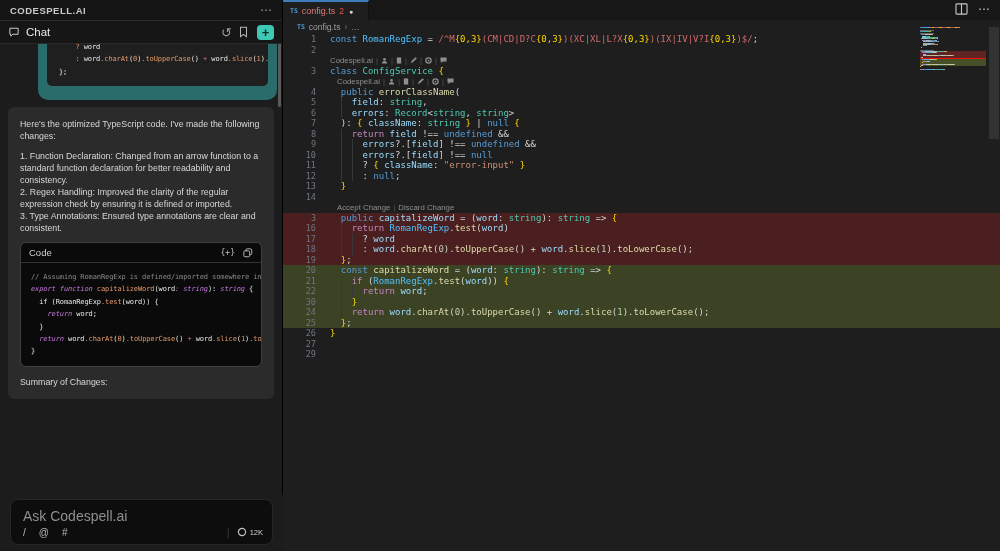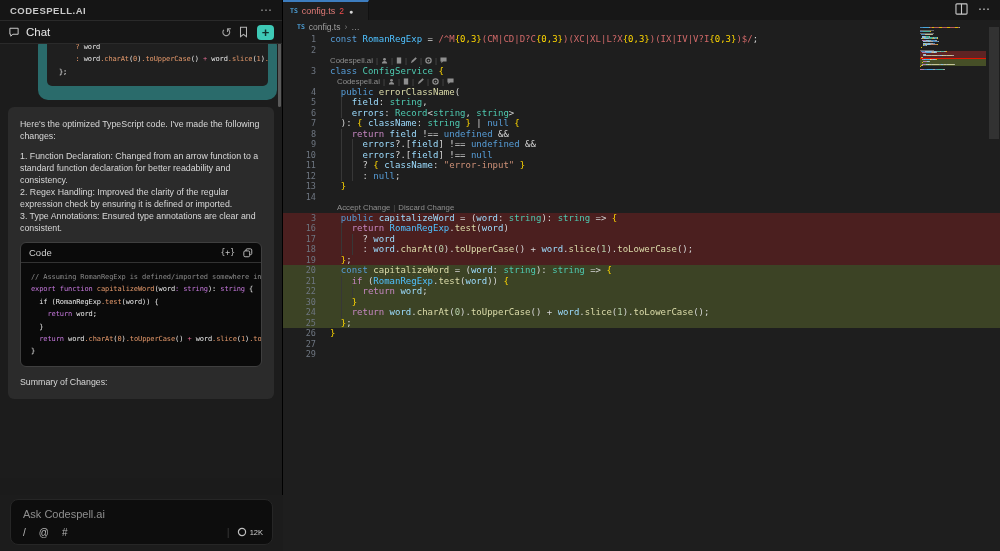--- a/index.html
+++ b/index.html
@@ -42,28 +42,28 @@
   .cc-ins{font-family:"DejaVu Sans Mono",monospace;font-size:8px;color:#c4c4c4;margin-right:8px;}
   .cc-body{padding:8px 0 8px 10px;overflow:hidden;}
   .summary{margin-top:10px;font-size:8.8px;color:#d8d8d8;}
   ul.blist{margin:7px 0 0 0;padding-left:20px;}
   ul.blist li{font-size:8.8px;line-height:12px;color:#d4d4d4;margin-bottom:6px;}
   .chip{font-family:"DejaVu Sans Mono",monospace;font-size:8px;background:#151515;border:1px solid #3a3a3a;
         border-radius:3px;padding:0 4px;color:#ececec;}
 
   .ask-wrap{position:absolute;left:0;bottom:0;width:283px;height:56px;background:#1c1c1c;padding:4px 10px 6px;}
   .ask-box{position:relative;height:46px;background:#0d0d0d;border:1px solid #262626;border-radius:8px;}
-  .ask-ph{position:absolute;top:8px;left:12px;font-size:11px;color:#8f8f8f;}
+  .ask-ph{position:absolute;top:8px;left:12px;font-size:14px;color:#8f8f8f;}
   .ask-tools{position:absolute;bottom:6px;left:12px;right:9px;display:flex;align-items:center;}
   .tool-g{font-size:10px;color:#b5b5b5;margin-right:13px;}
   .tok-div{color:#3a3a3a;font-size:11px;margin:0 7px 0 auto;}
   .tok-count{font-size:7.5px;color:#cfcfcf;margin-left:3px;}
 
   
-  .seg-cm{color:#8a8a8a;} .seg-pu{color:var(--chat-purple);} .seg-or{color:var(--chat-orange);}
+  .seg-cm{color:#8a8a8a;} .seg-pu{color:var(--chat-purple);font-style:italic;} .seg-or{color:var(--chat-orange);}
   .seg-wh{color:#e9e9e9;} .seg-pk{color:var(--chat-pink);}
 
   
   .editor{position:absolute;left:283px;top:0;right:0;height:551px;background:#1e1e1e;}
   .tabbar{position:absolute;left:0;top:0;right:0;height:20px;background:#171717;display:flex;}
   .tab{width:86px;height:20px;background:#1e1e1e;border-top:2px solid #3d7dbf;border-right:1px solid #111;
        display:flex;align-items:center;padding:0 7px;gap:4px;}
   .ts-badge{font-family:"DejaVu Sans Mono",monospace;font-size:6.5px;font-weight:bold;color:#4d9fd6;}
   .tab-name{font-size:9px;color:var(--tab-error-fg);}
   .tab-badge{font-size:8.5px;color:#f14c4c;}

